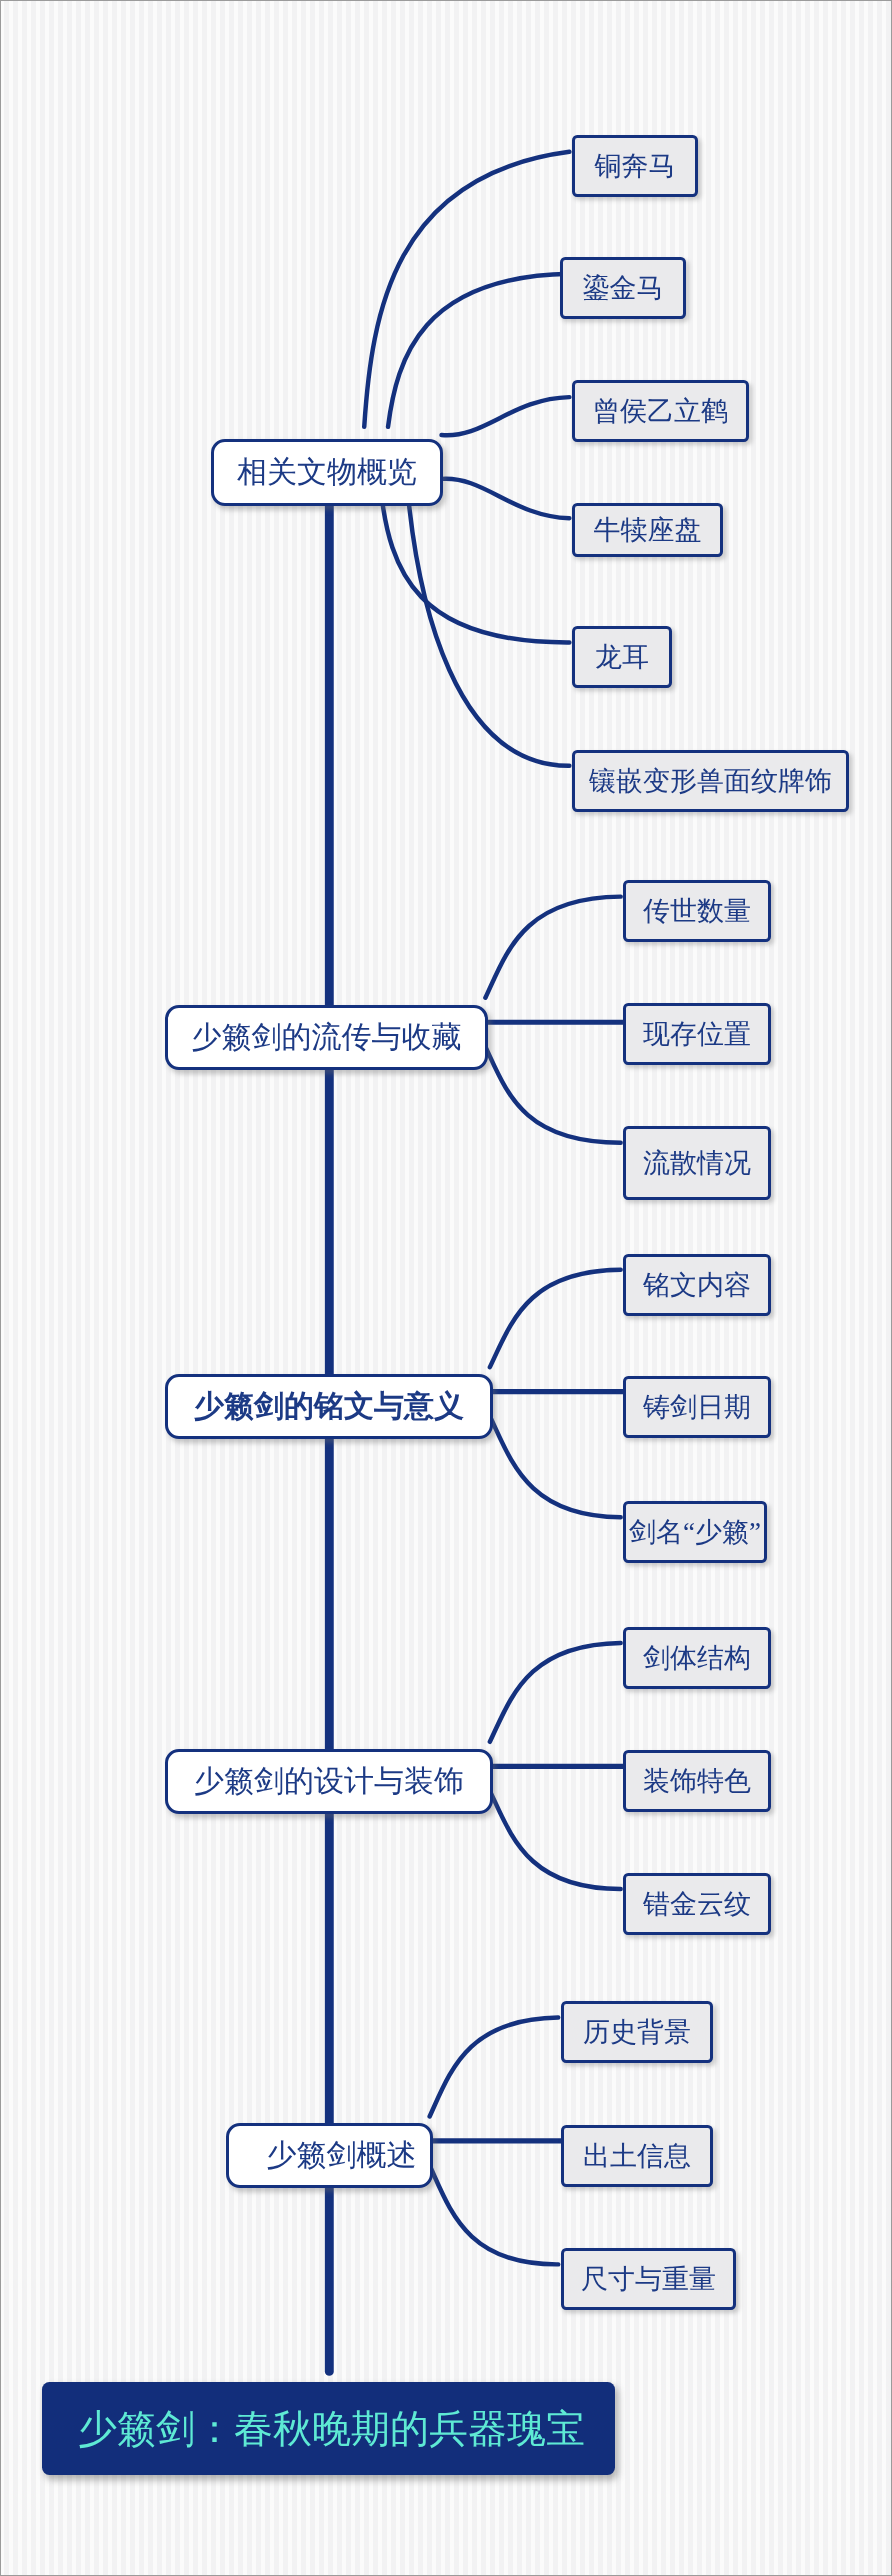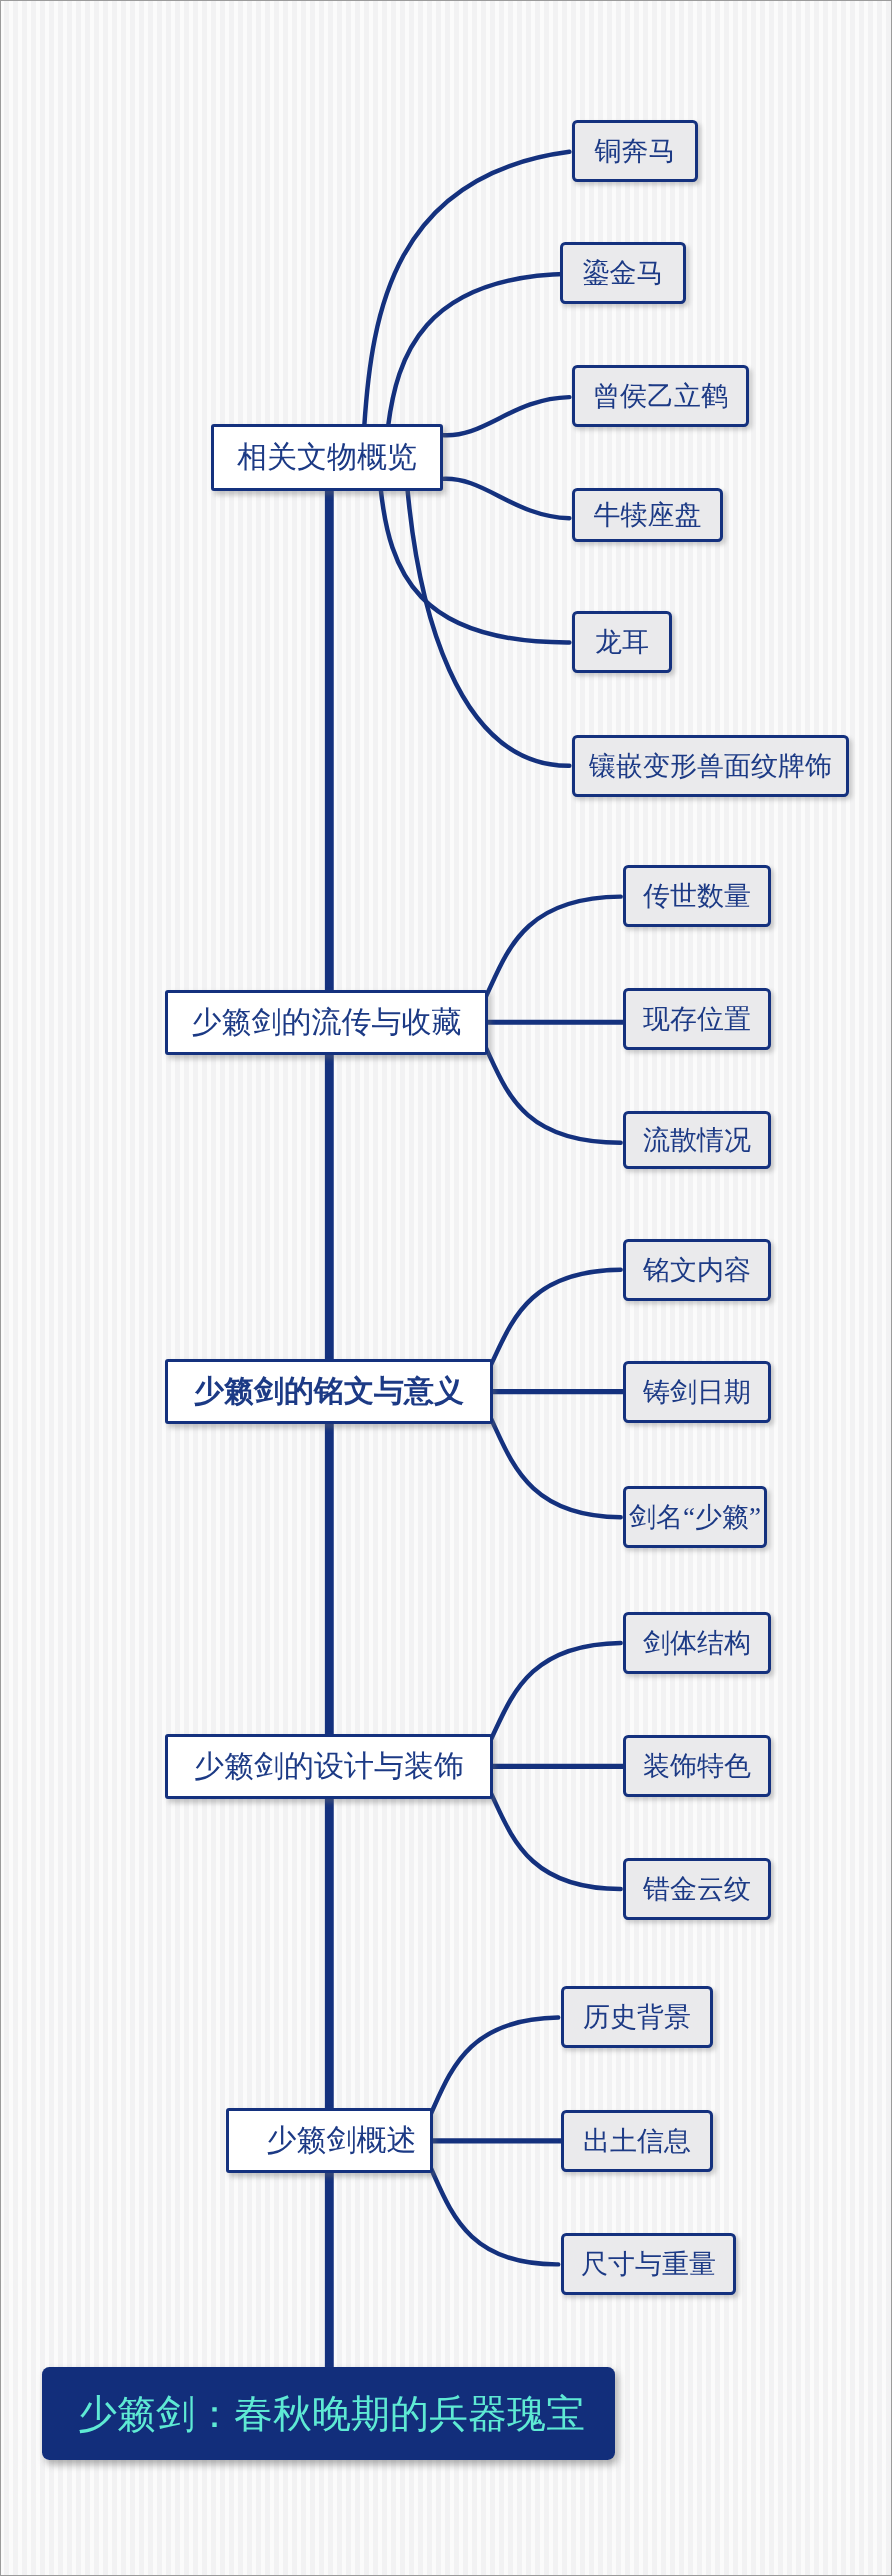--- a/index.html
+++ b/index.html
@@ -10,24 +10,24 @@
   }
   .frame{
     position:absolute;left:0;top:0;right:0;bottom:0;
     border:1.5px solid #9b9b9b;pointer-events:none;z-index:50;
   }
   svg.wires{position:absolute;left:0;top:0;z-index:1;}
   svg.wires path{fill:none;stroke:#14317e;stroke-linecap:round;}
   .node{
     position:absolute;box-sizing:border-box;z-index:10;
     display:flex;align-items:center;justify-content:center;
-    color:#1c3a85;white-space:nowrap;text-align:center;
+    color:#1c3a85;white-space:nowrap;text-align:center;margin-top:15px;
   }
   .topic{
-    background:#ffffff;border:3px solid #14317e;border-radius:3px;
+    background:#ffffff;border:3px solid #14317e;border-radius:14px;
     font-size:30px;box-shadow:3px 3.7px 5.2px rgba(110,110,110,.38);
   }
   .child{
     background:#eaeaec;border:3px solid #14317e;border-radius:5.2px;
     font-size:27px;box-shadow:2.2px 3px 4.5px rgba(110,110,110,.33);
   }
   .root{
     background:#122e7b;color:#5eead4;border:none;border-radius:7.4px;
     font-size:39px;justify-content:flex-start;padding-left:36px;
     box-shadow:3px 4.5px 7.4px rgba(90,90,90,.45);
@@ -68,21 +68,21 @@
 <div class="node child" style="left:572px;top:120px;width:126px;height:62px;">铜奔马</div>
 <div class="node child" style="left:560px;top:242px;width:126px;height:62px;">鎏金马</div>
 <div class="node child" style="left:572px;top:365px;width:177px;height:62px;">曾侯乙立鹤</div>
 <div class="node child" style="left:572px;top:488px;width:151px;height:54px;">牛犊座盘</div>
 <div class="node child" style="left:572px;top:611px;width:100px;height:62px;">龙耳</div>
 <div class="node child" style="left:572px;top:735px;width:277px;height:62px;">镶嵌变形兽面纹牌饰</div>
 
 <div class="node topic" style="left:165px;top:990px;width:323px;height:65px;">少籁剑的流传与收藏</div>
 <div class="node child" style="left:623px;top:865px;width:148px;height:62px;">传世数量</div>
 <div class="node child" style="left:623px;top:988px;width:148px;height:62px;">现存位置</div>
-<div class="node child" style="left:623px;top:1111px;width:148px;height:58px;">流散情况</div>
+<div class="node child" style="left:623px;top:1111px;width:148px;height:74px;">流散情况</div>
 
 <div class="node topic" style="left:165px;top:1359px;width:328px;height:65px;font-weight:bold;">少籁剑的铭文与意义</div>
 <div class="node child" style="left:623px;top:1239px;width:148px;height:62px;">铭文内容</div>
 <div class="node child" style="left:623px;top:1361px;width:148px;height:62px;">铸剑日期</div>
 <div class="node child" style="left:623px;top:1486px;width:144px;height:62px;">剑名“少籁”</div>
 
 <div class="node topic" style="left:165px;top:1734px;width:328px;height:65px;">少籁剑的设计与装饰</div>
 <div class="node child" style="left:623px;top:1612px;width:148px;height:62px;">剑体结构</div>
 <div class="node child" style="left:623px;top:1735px;width:148px;height:62px;">装饰特色</div>
 <div class="node child" style="left:623px;top:1858px;width:148px;height:62px;">错金云纹</div>

